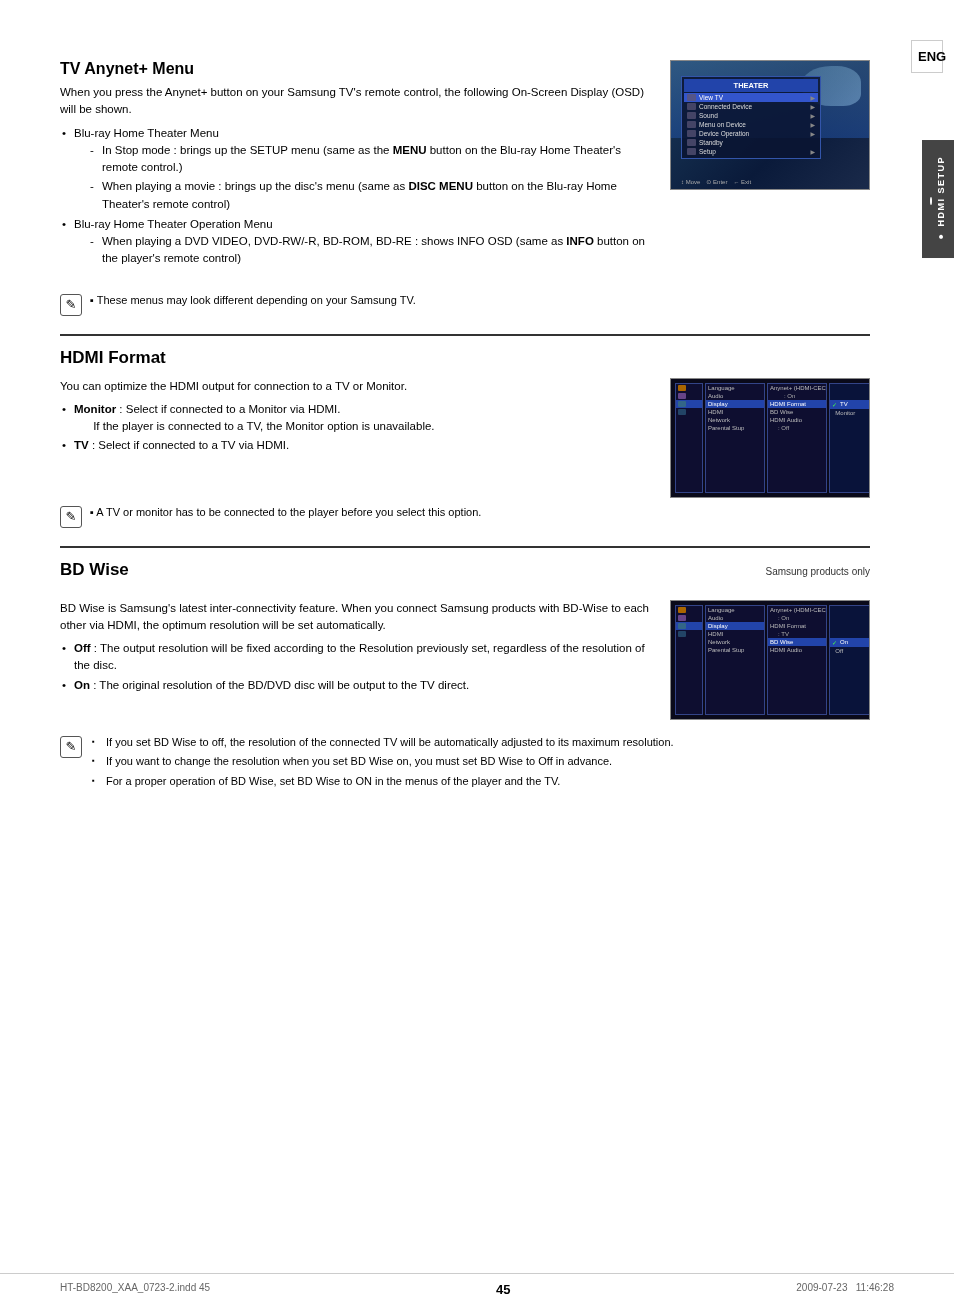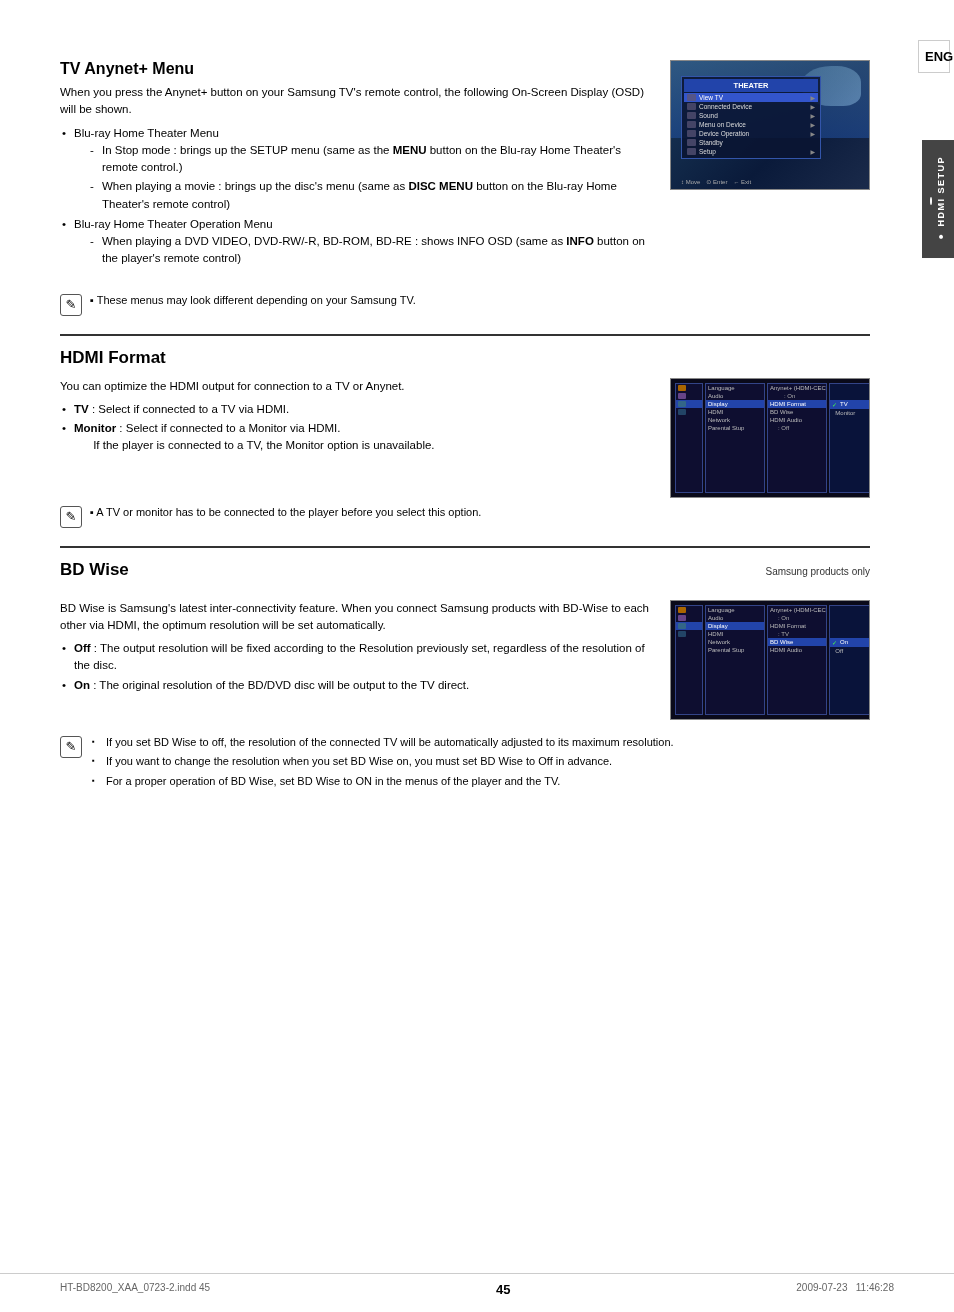--- a/index.html
+++ b/index.html
@@ -16,21 +16,21 @@
     .page-container {
       width: 954px;
       min-height: 1312px;
       background: #fff;
       position: relative;
       padding: 40px 0 30px 0;
     }
 
     .eng-tab {
       position: absolute;
-      right: 4px;
+      right: 11px;
       top: 40px;
       width: 32px;
       background: #fff;
       color: #000;
       font-size: 13px;
       font-weight: bold;
       padding: 8px 6px;
       text-align: center;
       border: 1px solid #ccc;
       z-index: 10;
@@ -449,29 +449,29 @@
       <span style="font-size:11px;">▪ <span>These menus may look different depending on your Samsung TV.</span></span>
     </div>
 
     <hr class="section-divider">
 
     <div>
       <h2 class="heading-large">HDMI Format</h2>
 
       <div class="two-col">
         <div class="two-col-text">
-          <div class="section-para">You can optimize the HDMI output for connection to a TV or Anynet.</div>
+          <div class="section-para">You can optimize the HDMI output for connection to a TV or Monitor.</div>
 
           <ul class="bullet-list">
-            <li>
-              <strong>TV</strong> : Select if connected to a TV via HDMI.
-            </li>
             <li>
               <strong>Monitor</strong> : Select if connected to a Monitor via HDMI.<br>
               &nbsp;&nbsp;&nbsp;&nbsp;&nbsp;&nbsp;If the player is connected to a TV, the Monitor option is unavailable.
+            </li>
+            <li>
+              <strong>TV</strong> : Select if connected to a TV via HDMI.
             </li>
           </ul>
         </div>
 
         <div class="hdmi-osd">
           <div class="mini-menu-container">
 
             <div class="mini-panel mini-panel-icons">
               <div class="mp-row">
                   <span class="mp-icon icon-music"></span>

